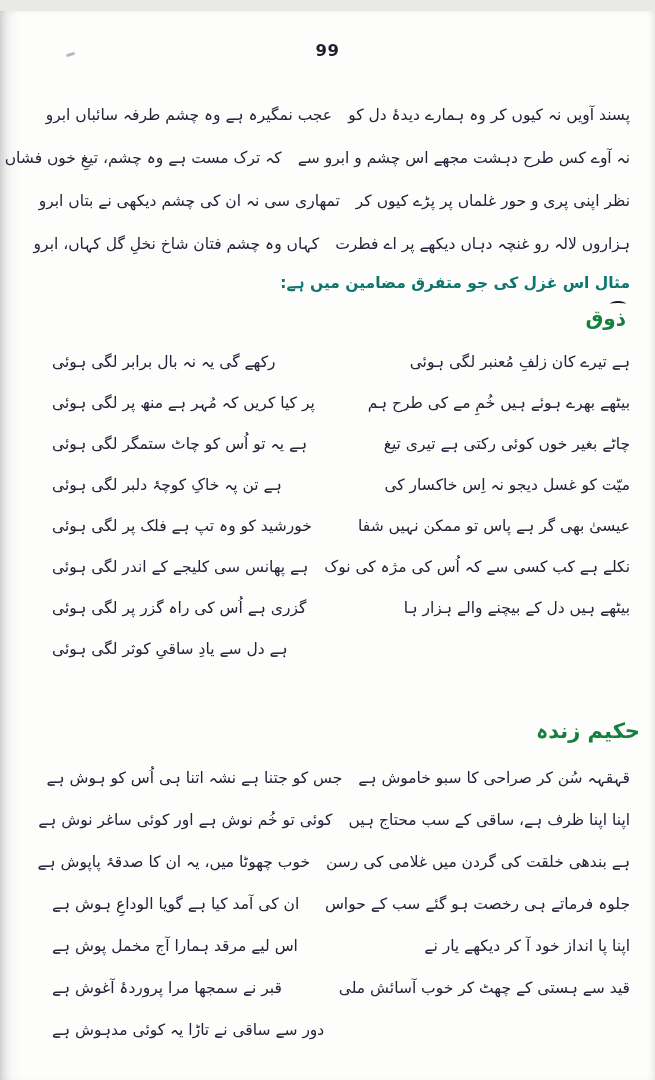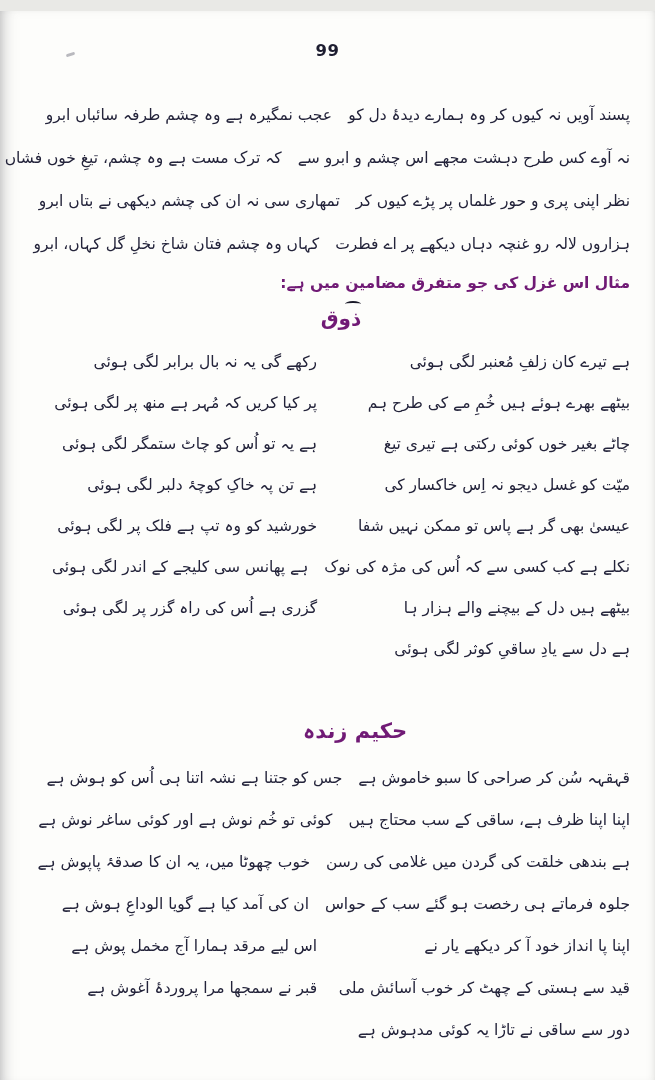--- a/index.html
+++ b/index.html
@@ -53,38 +53,37 @@
   .g1 .couplet { height: 43px; }
   .g2 .couplet { height: 41px; }
   .g3 .couplet { height: 42px; }
   .misra {
     font-size: 15.5px;
     line-height: 1.25;
     white-space: nowrap;
     overflow: visible;
   }
   .misra.first  { flex: 1.12; text-align: right; }
-  .misra.second { flex: 1;    text-align: right; }
+  .misra.second { flex: 1;    text-align: left; }
   .prose {
     margin: 5px 0 0 0;
     text-align: right;
     font-size: 15.5px;
     font-weight: bold;
     line-height: 24px;
-    color: #701a75;
+    color: #0f766e;
   }
   .section-heading {
     margin: 7px 0 0 0;
     height: 32px;
     display: flex;
     align-items: center;
-    justify-content: center;
     font-size: 20px;
     font-weight: bold;
-    color: #701a75;
+    color: #15803d;
     direction: rtl;
   }
   .section-heading .heading-text {
     position: relative;
     display: inline-block;
     padding: 0 4px;
   }
   .takhallus-mark {
     position: absolute;
     top: -5px;

